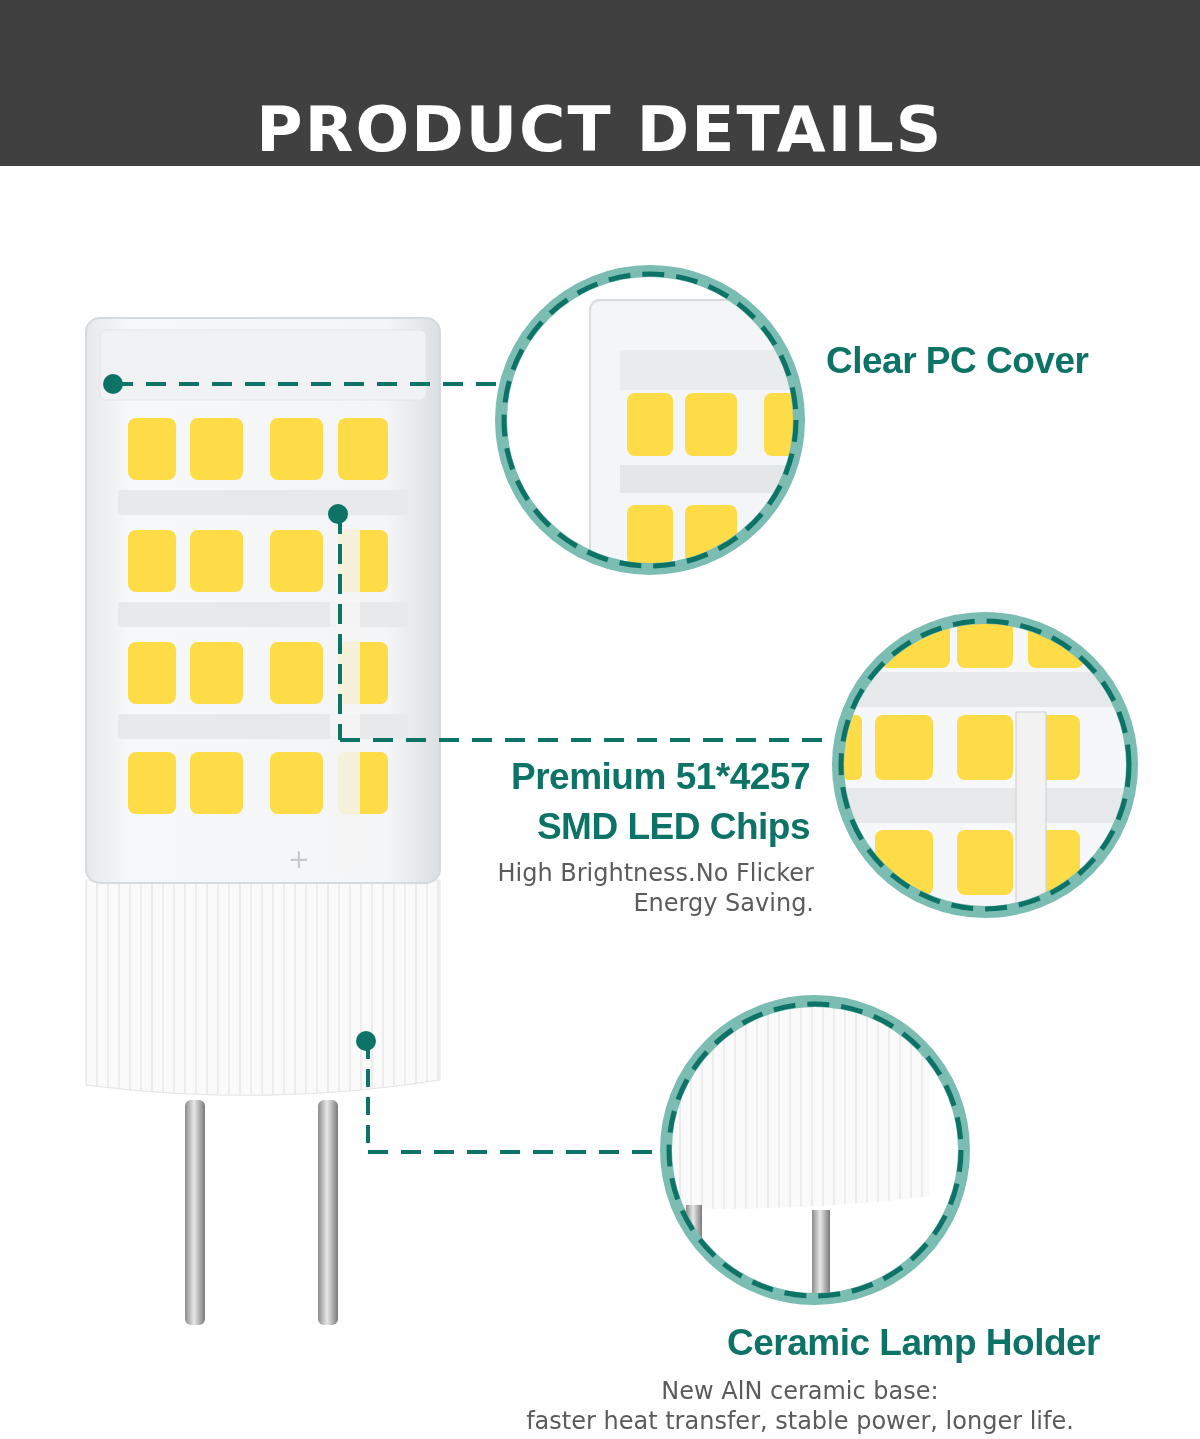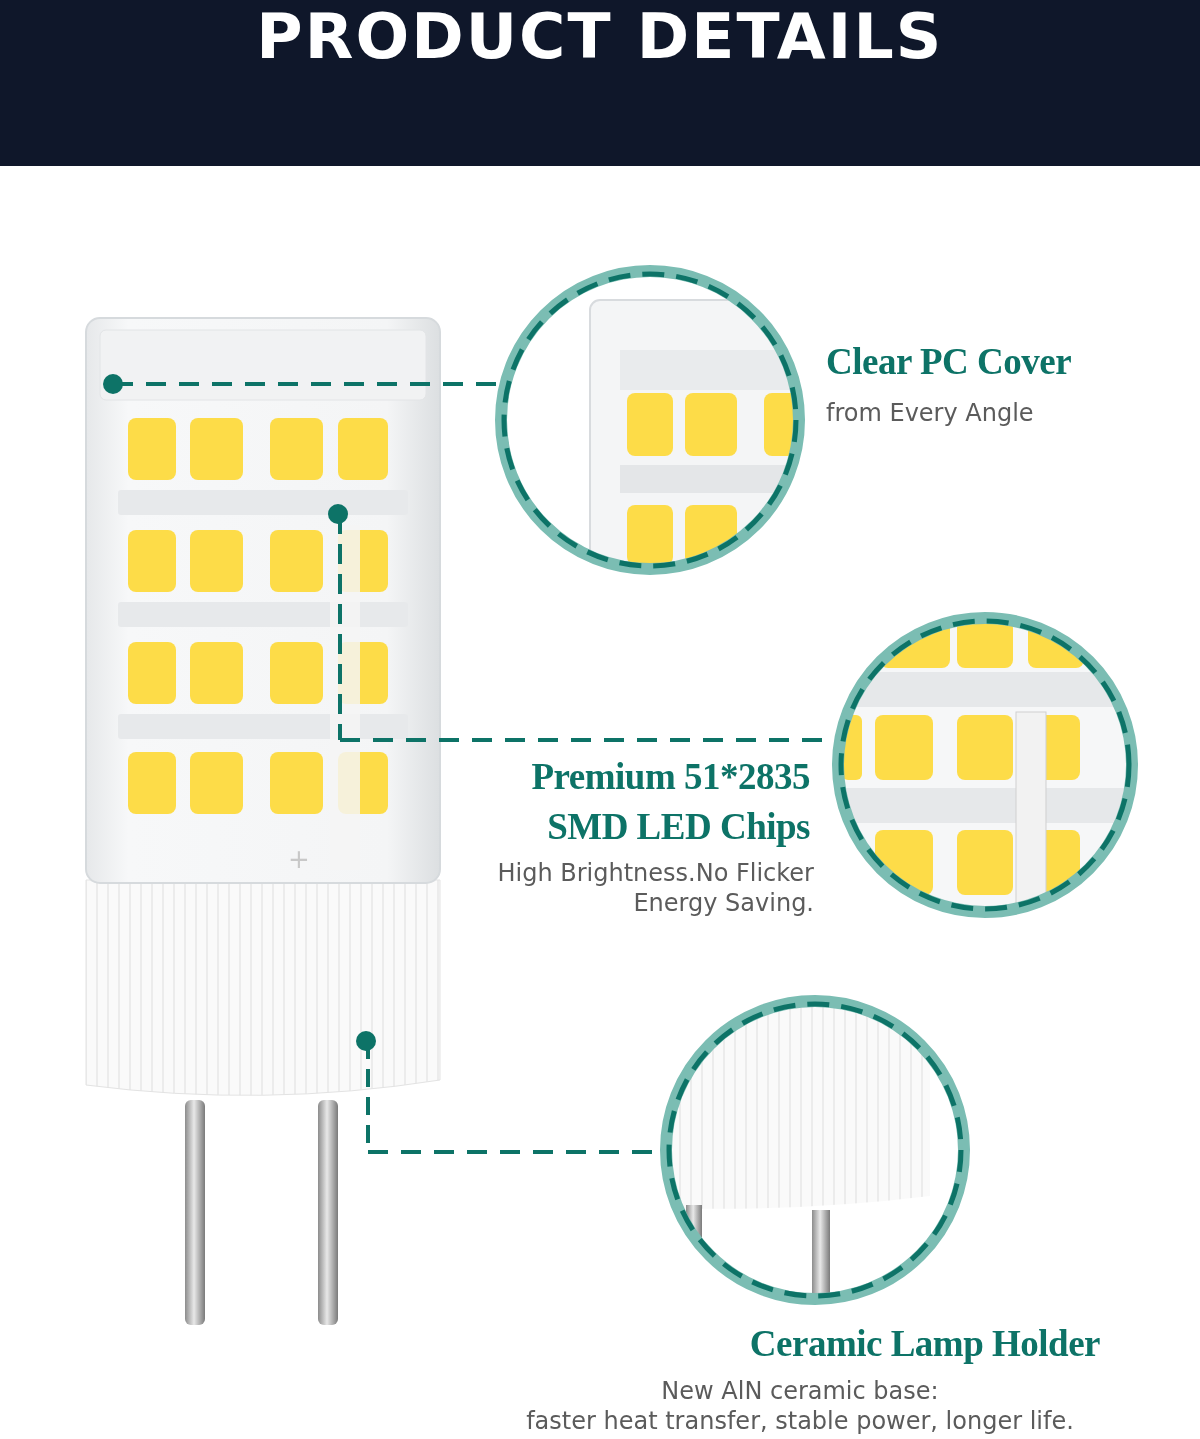--- a/index.html
+++ b/index.html
@@ -1,20 +1,20 @@
 <!DOCTYPE html>
 <html><head>
 <meta charset="utf-8">
 <style>
   html, body { margin: 0; padding: 0; }
   body { width: 1200px; height: 1439px; background: #ffffff; position: relative; overflow: hidden; font-family: "Liberation Sans", sans-serif; }
-  .banner { position: absolute; left: 0; top: 0; width: 1200px; height: 166px; background: #0f172a; display: flex; align-items: flex-start; justify-content: center; }
+  .banner { position: absolute; left: 0; top: 0; width: 1200px; height: 166px; background: #404040; display: flex; align-items: flex-end; justify-content: center; }
   .banner-title { color: #ffffff; font-family: "DejaVu Sans", sans-serif; font-weight: bold; font-size: 62px; letter-spacing: 2px; transform: scaleX(1.02); }
   .scene { position: absolute; left: 0; top: 0; width: 1200px; height: 1439px; }
-  .feature-title { position: absolute; color: #0d7367; font-family: Liberation Serif, serif; font-weight: bold; letter-spacing: -0.5px; }
+  .feature-title { position: absolute; color: #0d7367; font-family: Liberation Sans, sans-serif; font-weight: bold; letter-spacing: -0.5px; }
   .feature-desc { position: absolute; color: #5b5b5b; font-family: "DejaVu Sans", sans-serif; font-size: 24px; line-height: 30px; }
   .line { display: block; }
 </style>
 </head>
 <body>
 
 <div class="banner">
   <div class="banner-title">PRODUCT DETAILS</div>
 </div>
 
@@ -139,25 +139,24 @@
     </g>
     <circle cx="815" cy="1150" r="149" fill="none" stroke="#7bbdb3" stroke-width="12"></circle>
     <circle cx="815" cy="1150" r="146" fill="none" stroke="#0d7367" stroke-width="5" stroke-dasharray="22,12"></circle>
   </g>
 </svg>
 
 <div class="feature-title" style="left:826px; top:340px; font-size:37px;">
   <span class="line">Clear PC Cover</span>
 </div>
 <div class="feature-desc" style="left:826px; top:398px; font-size:24px;">
-  <span class="line">from Every Angle</span>
 </div>
 
 <div class="feature-title" style="right:390px; top:752px; font-size:37px; line-height:50px; text-align:right;">
-  <span class="line">Premium 51*2835</span>
+  <span class="line">Premium 51*4257</span>
   <span class="line">SMD LED Chips</span>
 </div>
 <div class="feature-desc" style="right:386px; top:858px; text-align:right;">
   <span class="line">High Brightness.No Flicker</span>
   <span class="line">Energy Saving.</span>
 </div>
 
 <div class="feature-title" style="left:500px; width:600px; top:1322px; font-size:37px; text-align:right;">
   <span class="line">Ceramic Lamp Holder</span>
 </div>

